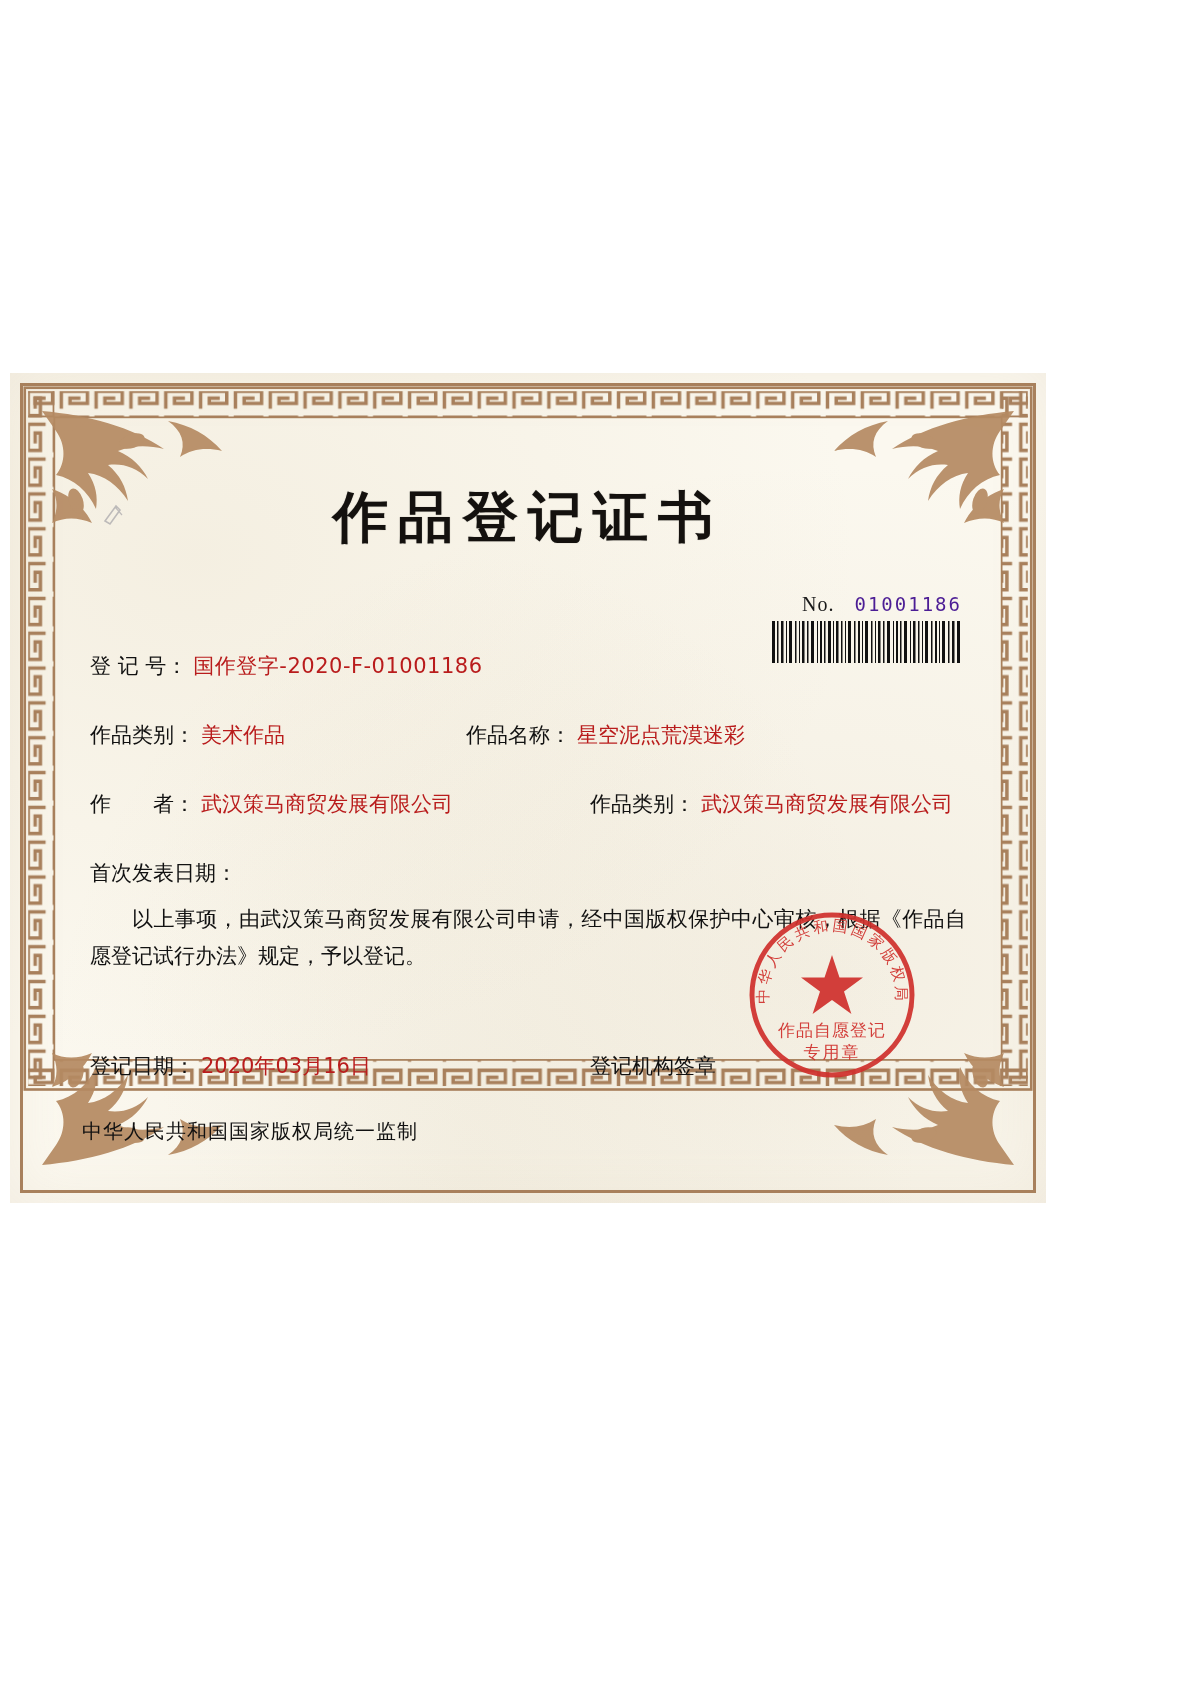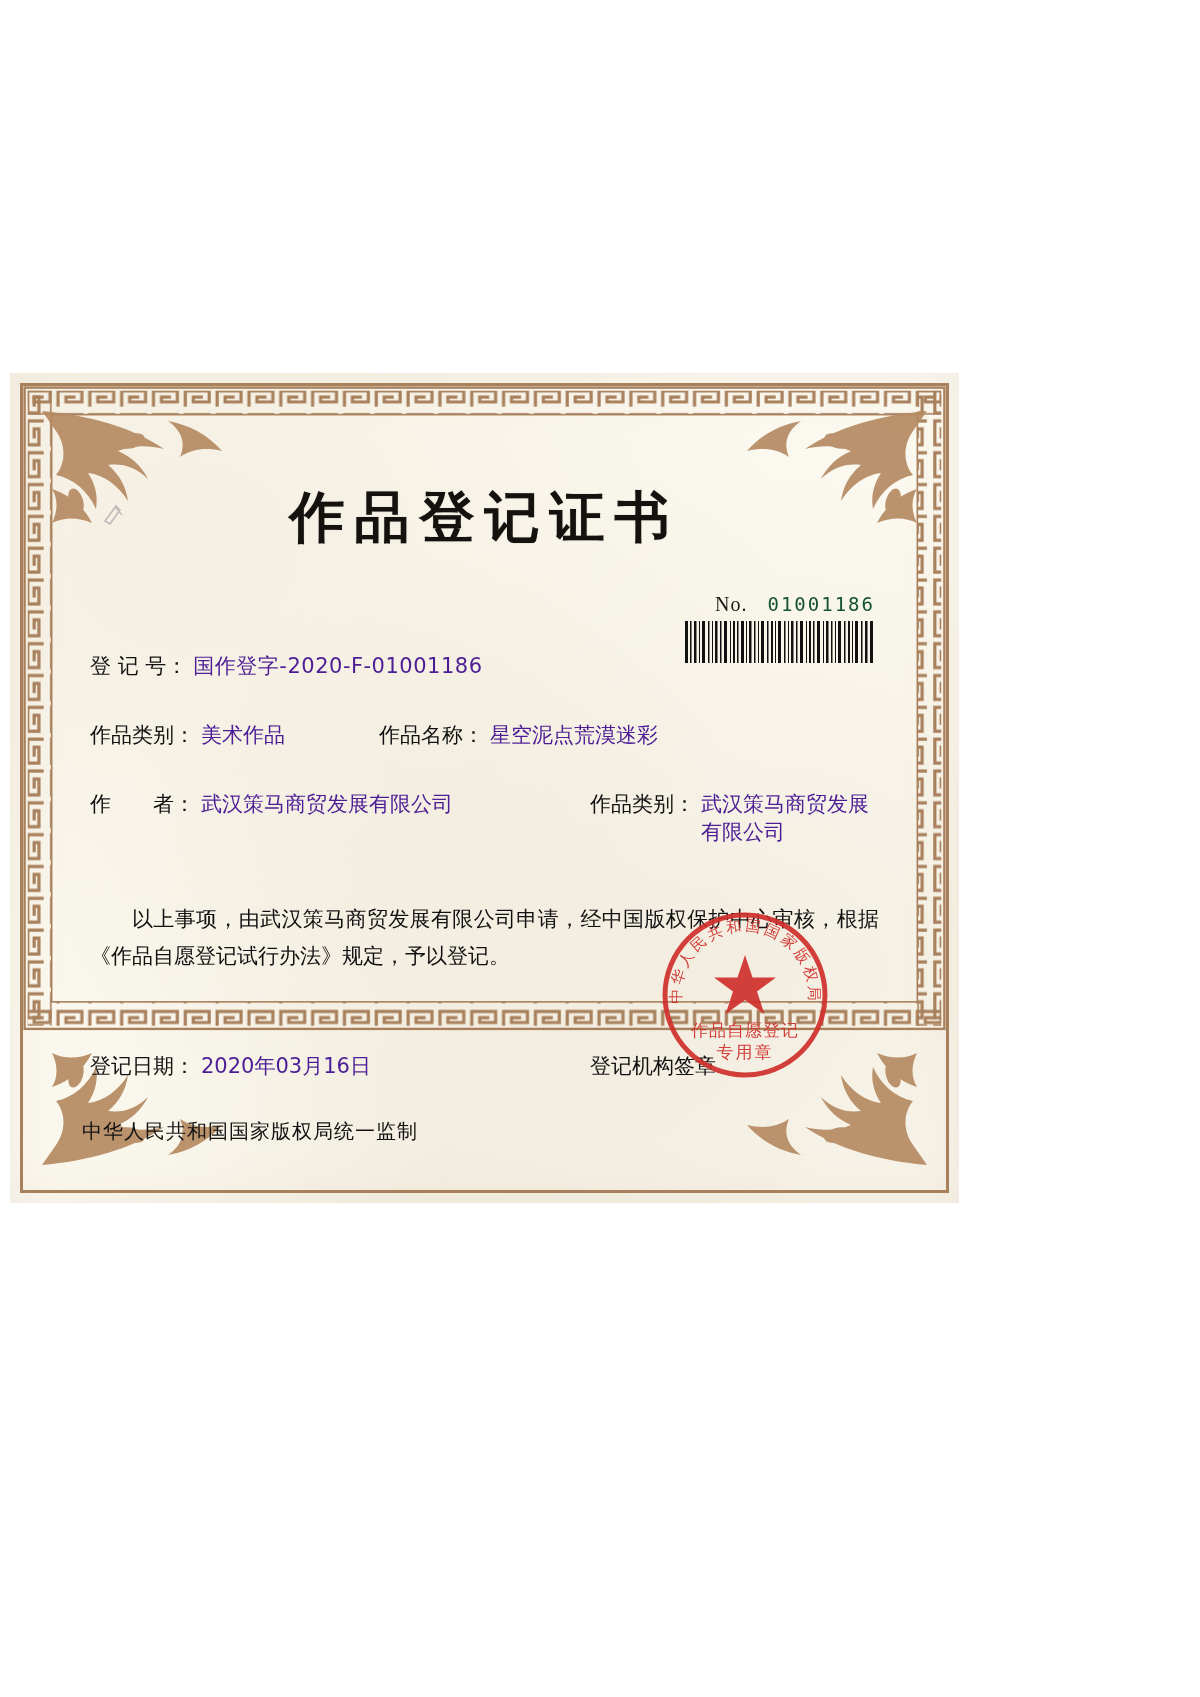--- a/index.html
+++ b/index.html
@@ -13,21 +13,21 @@
     position: relative;
     font-family: "DejaVu Sans", "Liberation Sans", sans-serif;
     overflow: hidden;
   }
 
   
   #certificate {
     position: absolute;
     left: 10px;
     top: 373px;
-    width: 949px;
+    width: 1036px;
     height: 830px;
     background: #fbf8ef;
     box-shadow: inset 0 0 60px rgba(180,160,120,0.12);
   }
 
   
   #certificate::before {
     content: "";
     position: absolute;
     inset: 0;
@@ -94,21 +94,21 @@
     top: 160px;
     font-size: 20px;
     color: #1a1a1a;
     letter-spacing: 1px;
     display: flex;
     align-items: baseline;
     gap: 20px;
   }
   .no-label { font-family: "Liberation Serif", serif; }
   .no-value {
-    color: #14532d;
+    color: #4c1d95;
     font-family: "DejaVu Sans Mono", monospace;
     font-size: 19px;
     letter-spacing: 2px;
   }
 
   .barcode {
     position: absolute;
     right: 12px;
     top: 188px;
     width: 190px;
@@ -134,21 +134,21 @@
   }
   .cell.left  { width: 500px; }
   .cell.right { flex: 1; }
   .lbl {
     white-space: nowrap;
     color: #111;
     margin-top: 23px;
   }
   .val {
     margin-left: 6px;
-    color: #4c1d95;
+    color: #b91c1c;
   }
   .val.mono {
     font-family: "DejaVu Sans", sans-serif;
     letter-spacing: 0.5px;
   }
 
   .body-text {
     position: absolute;
     left: 8px;
     right: 8px;
@@ -372,20 +372,24 @@
           <span class="lbl">作　　者：</span>
           <span class="val">武汉策马商贸发展有限公司</span>
         </div>
         <div class="cell right">
           <span class="lbl">作品类别：</span>
           <span class="val">武汉策马商贸发展有限公司</span>
         </div>
       </div>
 
       <div class="row">
+        <div class="cell right">
+          <span class="lbl">首次发表日期：</span>
+          <span class="val"></span>
+        </div>
       </div>
 
     </div>
 
     <div class="body-text">以上事项，由武汉策马商贸发展有限公司申请，经中国版权保护中心审核，根据《作品自愿登记试行办法》规定，予以登记。</div>
 
     <div class="footer-row">
       <div class="cell left">
         <span class="lbl">登记日期：</span>
         <span class="val">2020年03月16日</span>

